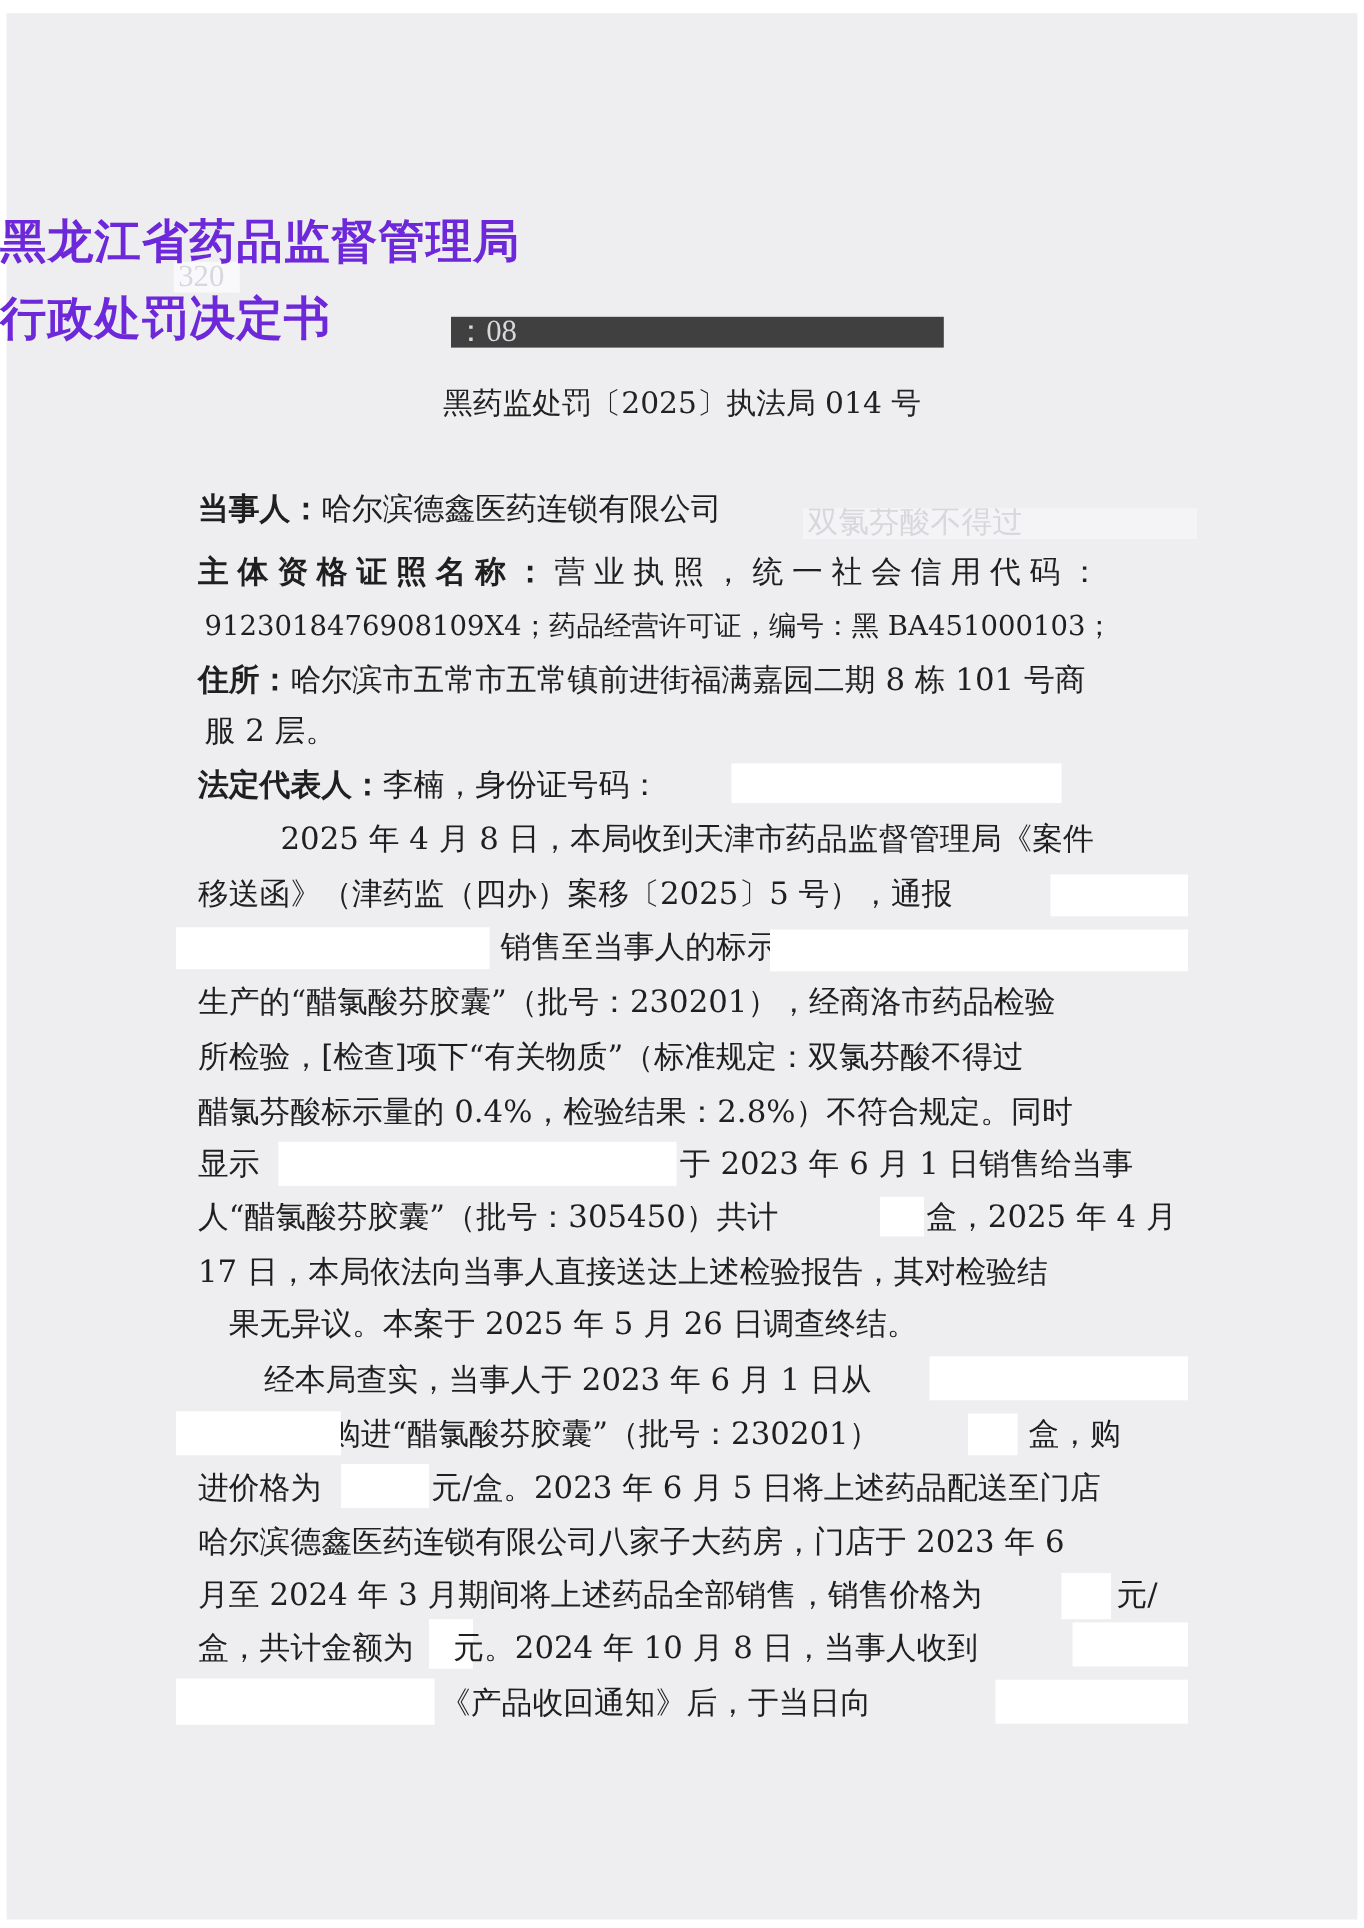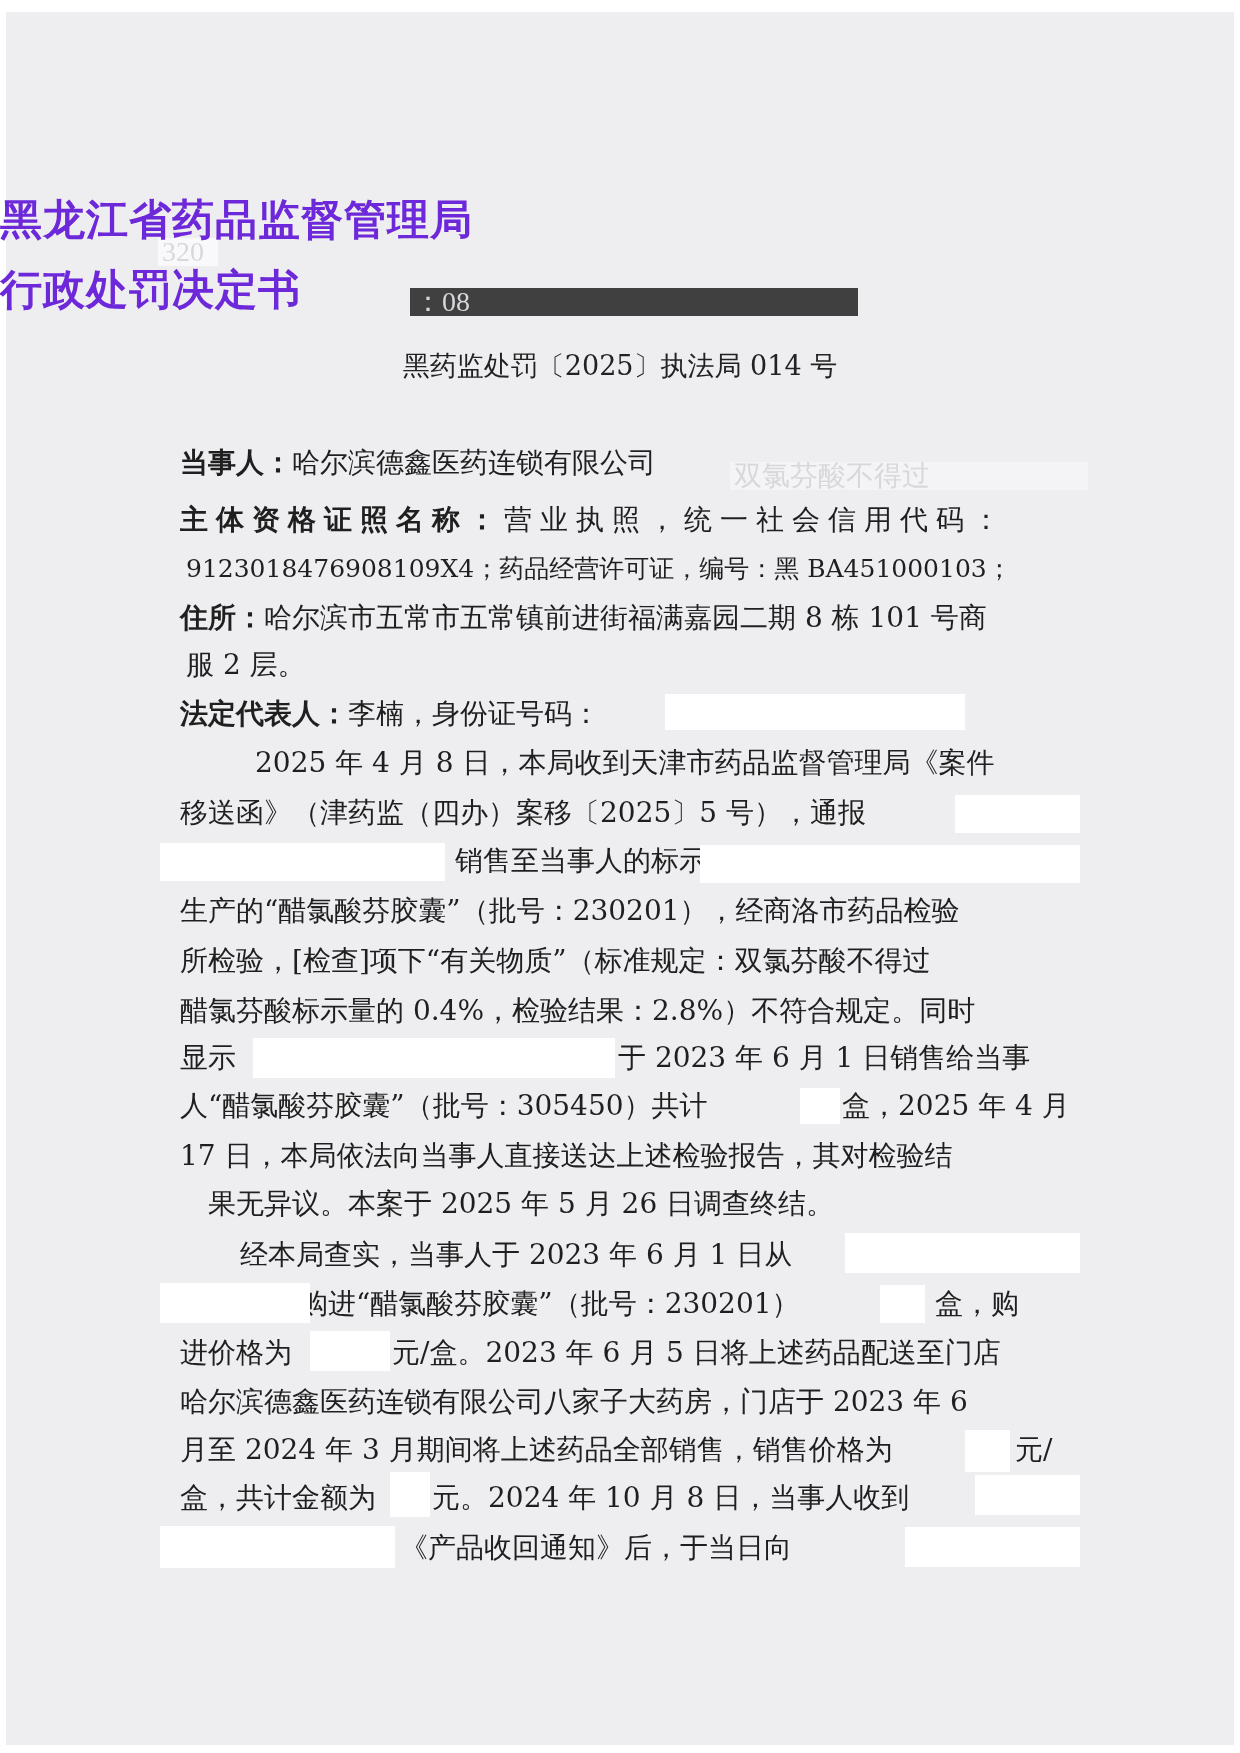--- a/index.html
+++ b/index.html
@@ -140,18 +140,18 @@
 <div class="line" style="top:1335px;left:392px;">元/盒。2023 年 6 月 5 日将上述药品配送至门店</div>
 
 <div class="line" style="top:1384px;">哈尔滨德鑫医药连锁有限公司八家子大药房，门店于 2023 年 6</div>
 
 <div class="line" style="top:1432px;">月至 2024 年 3 月期间将上述药品全部销售，销售价格为</div>
 <div class="red" style="left:965px;top:1430px;width:45px;height:42px;"></div>
 <div class="line" style="top:1432px;left:1015px;">元/</div>
 
 <div class="line" style="top:1480px;">盒，共计金额为</div>
 <div class="red" style="left:390px;top:1472px;width:40px;height:45px;"></div>
-<div class="line" style="top:1480px;left:432px;">元。2024 年 10 月 8 日，当事人收到</div>
+<div class="line" style="top:1480px;left:412px;">元。2024 年 10 月 8 日，当事人收到</div>
 <div class="red" style="left:975px;top:1475px;width:105px;height:40px;"></div>
 
 <div class="line" style="top:1530px;left:400px;">《产品收回通知》后，于当日向</div>
 <div class="red" style="left:160px;top:1526px;width:235px;height:42px;"></div>
 <div class="red" style="left:905px;top:1527px;width:175px;height:40px;"></div>
 
 </body></html>

